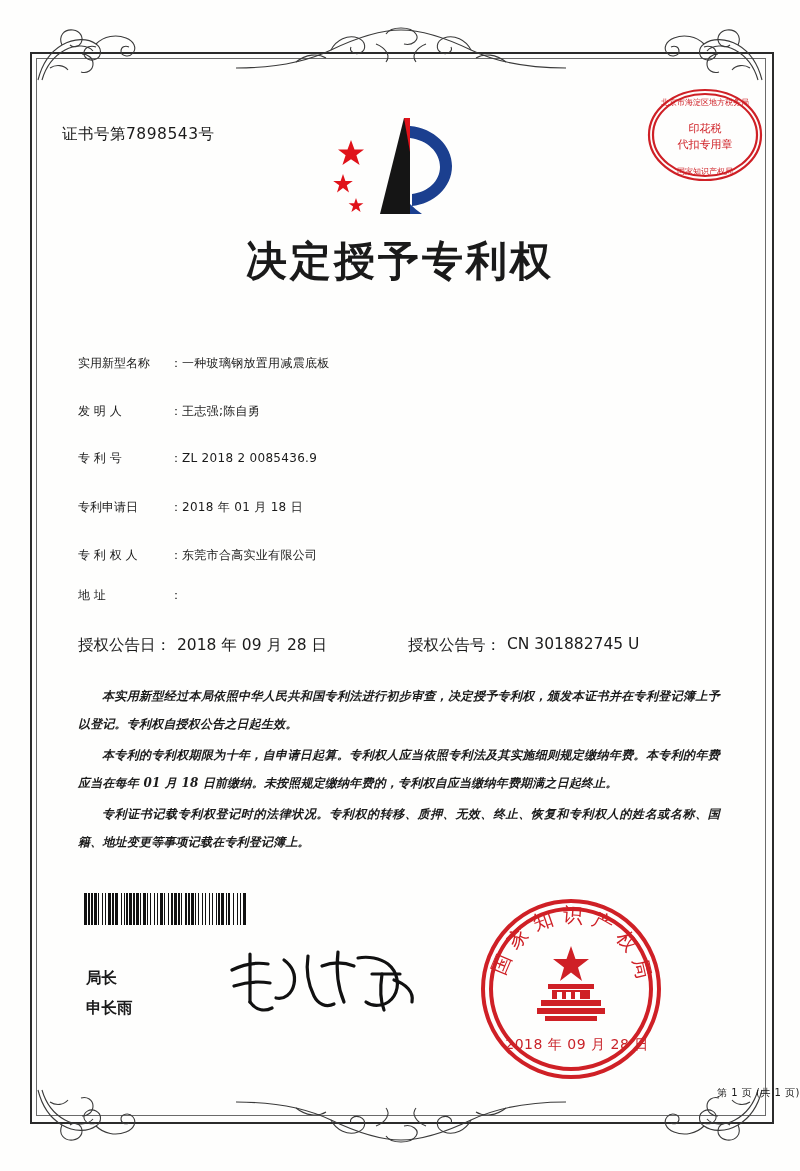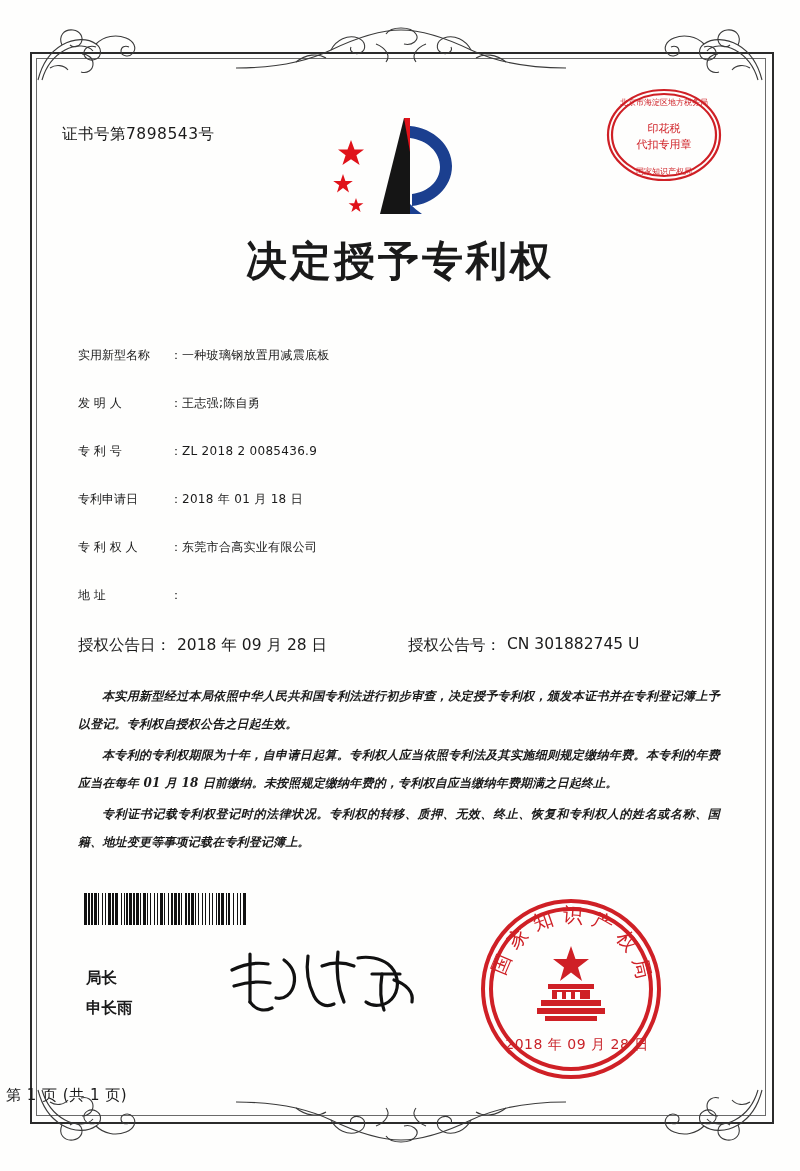--- a/index.html
+++ b/index.html
@@ -89,21 +89,21 @@
     left: 318px;
     top: 112px;
     width: 150px;
     height: 110px;
   }
   .logo svg { width: 100%; height: 100%; display: block; }
 
   
   .stamp-top {
     position: absolute;
-    left: 600px;
+    left: 641px;
     top: 82px;
     width: 128px;
     height: 106px;
   }
   .stamp-top svg { width: 100%; height: 100%; display:block; }
 
   
   .doc-title {
     position: absolute;
     left: 0;
@@ -140,20 +140,21 @@
     justify-content: space-between;
   }
   .field-colon {
     flex: 0 0 12px;
     text-align: center;
   }
   .field-value {
     flex: 1 1 auto;
     letter-spacing: 0.3px;
     white-space: nowrap;
+    margin-top: 8px;
   }
 
   
   .grant-row {
     position: absolute;
     left: 78px;
     top: 635px;
     width: 650px;
     font-size: 15.5px;
     display: flex;
@@ -235,24 +236,23 @@
     letter-spacing: 0.5px;
     white-space: nowrap;
   }
 
   
   .footer {
     position: absolute;
     left: 0;
     right: 0;
     top: 1086px;
-    text-align: left;
-    font-size: 15px;
+    text-align: right;
+    font-size: 10px;
     letter-spacing: 0.5px;
-    margin-left: 6px;
   }
 </style>
 </head>
 <body>
 
 <div id="page">
 
   <div class="border-outer"></div>
   <div class="border-inner"></div>
 

